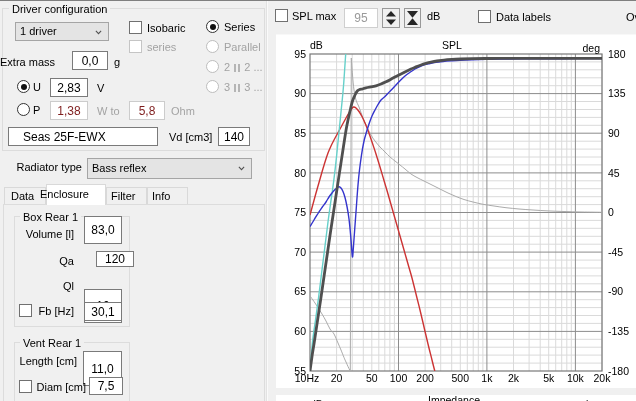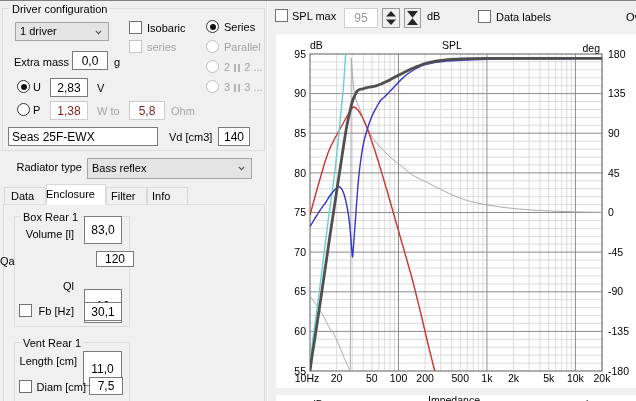--- a/index.html
+++ b/index.html
@@ -97,21 +97,21 @@
 <div class="rb" style="left:206px;top:20px">
     <div class="dot"></div>
   </div>
 <div class="lbl" style="left:224px;top:21px">Series</div>
 
 <div class="cb cbd" style="left:129px;top:40px"></div>
 <div class="lbl gray" style="left:147px;top:41px">series</div>
 <div class="rb rbd" style="left:206px;top:40px"></div>
 <div class="lbl gray" style="left:224px;top:41px">Parallel</div>
 
-<div class="lbl" style="left:14px;top:56px">Extra mass</div>
+<div class="lbl" style="left:0;top:56px">Extra mass</div>
 <div class="tb" style="left:72px;top:51px;width:36px;height:19px">0,0</div>
 <div class="lbl" style="left:114px;top:56px">g</div>
 <div class="rb rbd" style="left:206px;top:60px"></div>
 <div class="lbl gray" style="left:224px;top:61px">2 <span class="bars"></span><span class="bars"></span> 2 ...</div>
 
 <div class="rb" style="left:17px;top:80px">
     <div class="dot"></div>
   </div>
 <div class="lbl" style="left:33px;top:81px">U</div>
 <div class="tb" style="left:50px;top:78px;width:38px;height:19px">2,83</div>
@@ -119,44 +119,44 @@
 <div class="rb rbd" style="left:206px;top:80px"></div>
 <div class="lbl gray" style="left:224px;top:81px">3 <span class="bars"></span><span class="bars"></span> 3 ...</div>
 
 <div class="rb" style="left:17px;top:103px"></div>
 <div class="lbl" style="left:33px;top:104px">P</div>
 <div class="tb tbd" style="left:50px;top:101px;width:38px;height:19px">1,38</div>
 <div class="lbl gray" style="left:97px;top:105px">W to</div>
 <div class="tb tbd" style="left:129px;top:101px;width:36px;height:19px">5,8</div>
 <div class="lbl gray" style="left:171px;top:105px">Ohm</div>
 
-<div class="tb" style="left:8px;top:127px;width:150px;height:19px;justify-content:flex-start;padding-left:3px">Seas 25F-EWX</div>
+<div class="tb" style="left:8px;top:127px;width:150px;height:19px;justify-content:flex-start;padding-left:14px">Seas 25F-EWX</div>
 <div class="lbl" style="left:169px;top:131px">Vd [cm3]</div>
 <div class="tb" style="left:218px;top:127px;width:32px;height:19px">140</div>
 
 <div class="lbl" style="left:0;top:161px;width:82px;text-align:right">Radiator type</div>
 <div class="combo" style="left:87px;top:158px;width:165px;height:21px;line-height:19px">Bass reflex<svg class="chev" viewBox="0 0 8 8">
       <path d="M1 2.2 L4 5.4 L7 2.2" fill="none" stroke="#505050" stroke-width="1.2"></path>
     </svg></div>
 
 <div class="a" style="left:3px;top:204px;width:262px;height:197px;border:1px solid #dcdcdc;border-bottom:none"></div>
 <div class="a" style="left:3.5px;top:187px;width:42px;height:17px;background:#f0f0f0;border:1px solid #d9d9d9;border-bottom:none"></div>
 <div class="a" style="left:105.5px;top:187px;width:41px;height:17px;background:#f0f0f0;border:1px solid #d9d9d9;border-bottom:none"></div>
 <div class="a" style="left:146.5px;top:187px;width:41px;height:17px;background:#f0f0f0;border:1px solid #d9d9d9;border-bottom:none"></div>
 <div class="a" style="left:45.5px;top:184px;width:60px;height:21px;background:#fff;border:1px solid #d9d9d9;border-bottom:none"></div>
 <div class="lbl" style="left:11px;top:190px">Data</div>
-<div class="lbl" style="left:46px;top:188px">Enclosure</div>
+<div class="lbl" style="left:40px;top:188px">Enclosure</div>
 <div class="lbl" style="left:111px;top:190px">Filter</div>
 <div class="lbl" style="left:152px;top:190px">Info</div>
 
 <div class="gb" style="left:14px;top:216px;width:116px;height:111px"></div>
 <div class="gbl" style="left:20px;top:211px">Box Rear 1</div>
 <div class="lbl" style="left:0;top:228px;width:74px;text-align:right">Volume [l]</div>
 <div class="tb" style="left:84px;top:216px;width:38px;height:28px">83,0</div>
-<div class="lbl" style="left:0;top:255px;width:74px;text-align:left">Qa</div>
+<div class="lbl" style="left:0;top:255px;width:74px;text-align:right">Qa</div>
 <div class="tb" style="left:96px;top:251px;width:38px;height:16px">120</div>
 <div class="lbl" style="left:0;top:280px;width:74px;text-align:right">Ql</div>
 <div class="tb" style="left:84px;top:289px;width:38px;height:34px">10</div>
 <div class="cb" style="left:19px;top:304px"></div>
 <div class="lbl" style="left:0;top:305px;width:74px;text-align:right">Fb [Hz]</div>
 <div class="tb" style="left:84px;top:302px;width:38px;height:19px">30,1</div>
 
 <div class="gb" style="left:14px;top:342px;width:116px;height:80px"></div>
 <div class="gbl" style="left:20px;top:337px">Vent Rear 1</div>
 <div class="lbl" style="left:0;top:355px;width:77px;text-align:right">Length [cm]</div>

